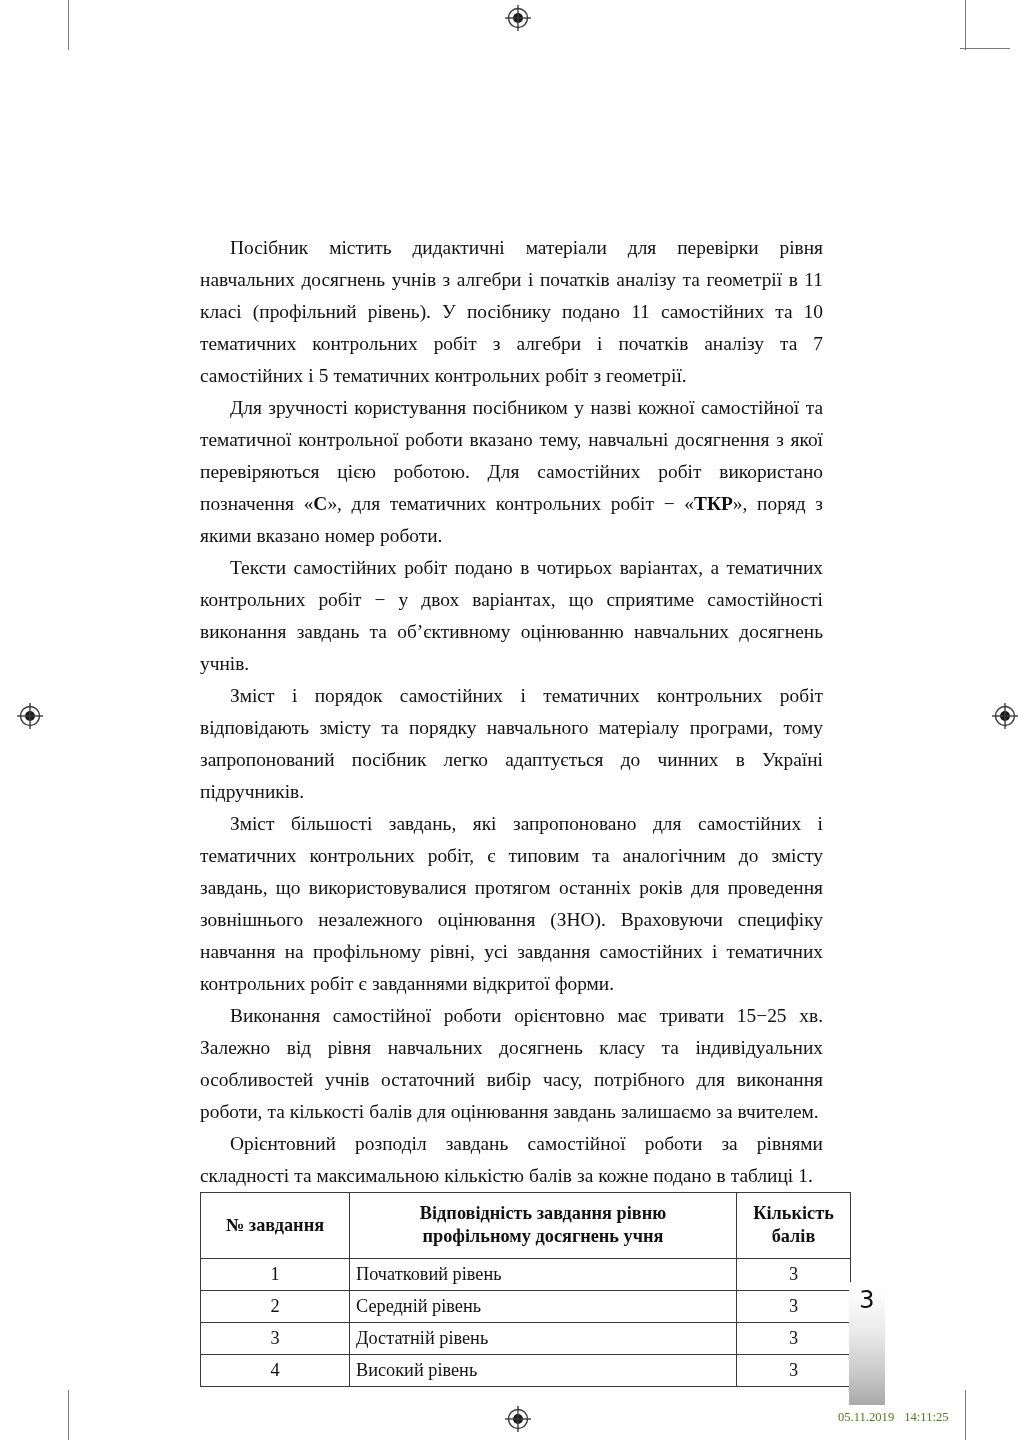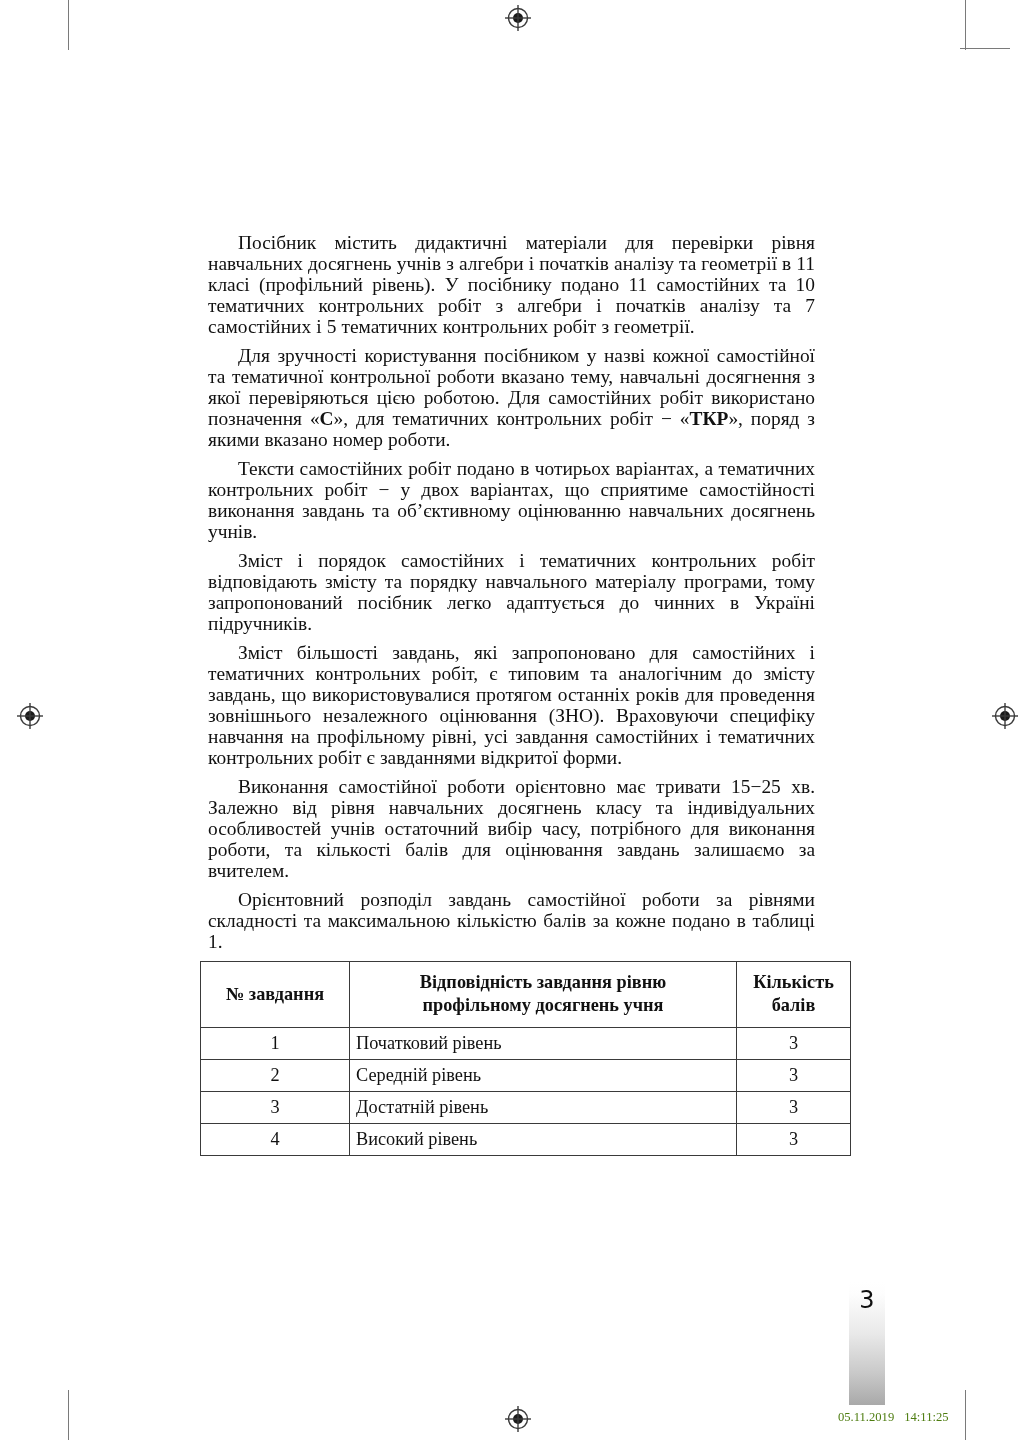--- a/index.html
+++ b/index.html
@@ -73,23 +73,23 @@
   }
   .heading-rule .bar + .bar {
     margin-top: 4px;
   }
 
   
   .body-text {
     margin-top: 107px;
   }
   .body-text p {
-    margin: 8px;
+    margin: 0;
     font-size: 19.4px;
-    line-height: 21px;
+    line-height: 32px;
     text-align: justify;
     text-indent: 30px;
     text-justify: inter-word;
     word-spacing: 0.2px;
     hyphens: manual;
   }
   .body-text p b {
     font-weight: bold;
   }
 
@@ -97,21 +97,20 @@
   .table-caption {
     margin-top: 20px;
     font-style: italic;
     font-size: 19px;
     text-align: right;
     padding-right: 1px;
   }
 
   
   table.levels {
-    margin-top: 9px;
     border-collapse: collapse;
     width: 623px;
     table-layout: fixed;
   }
   table.levels th,
   table.levels td {
     border: 1.4px solid #3a3a3a;
     font-size: 18.3px;
     color: #111;
   }

